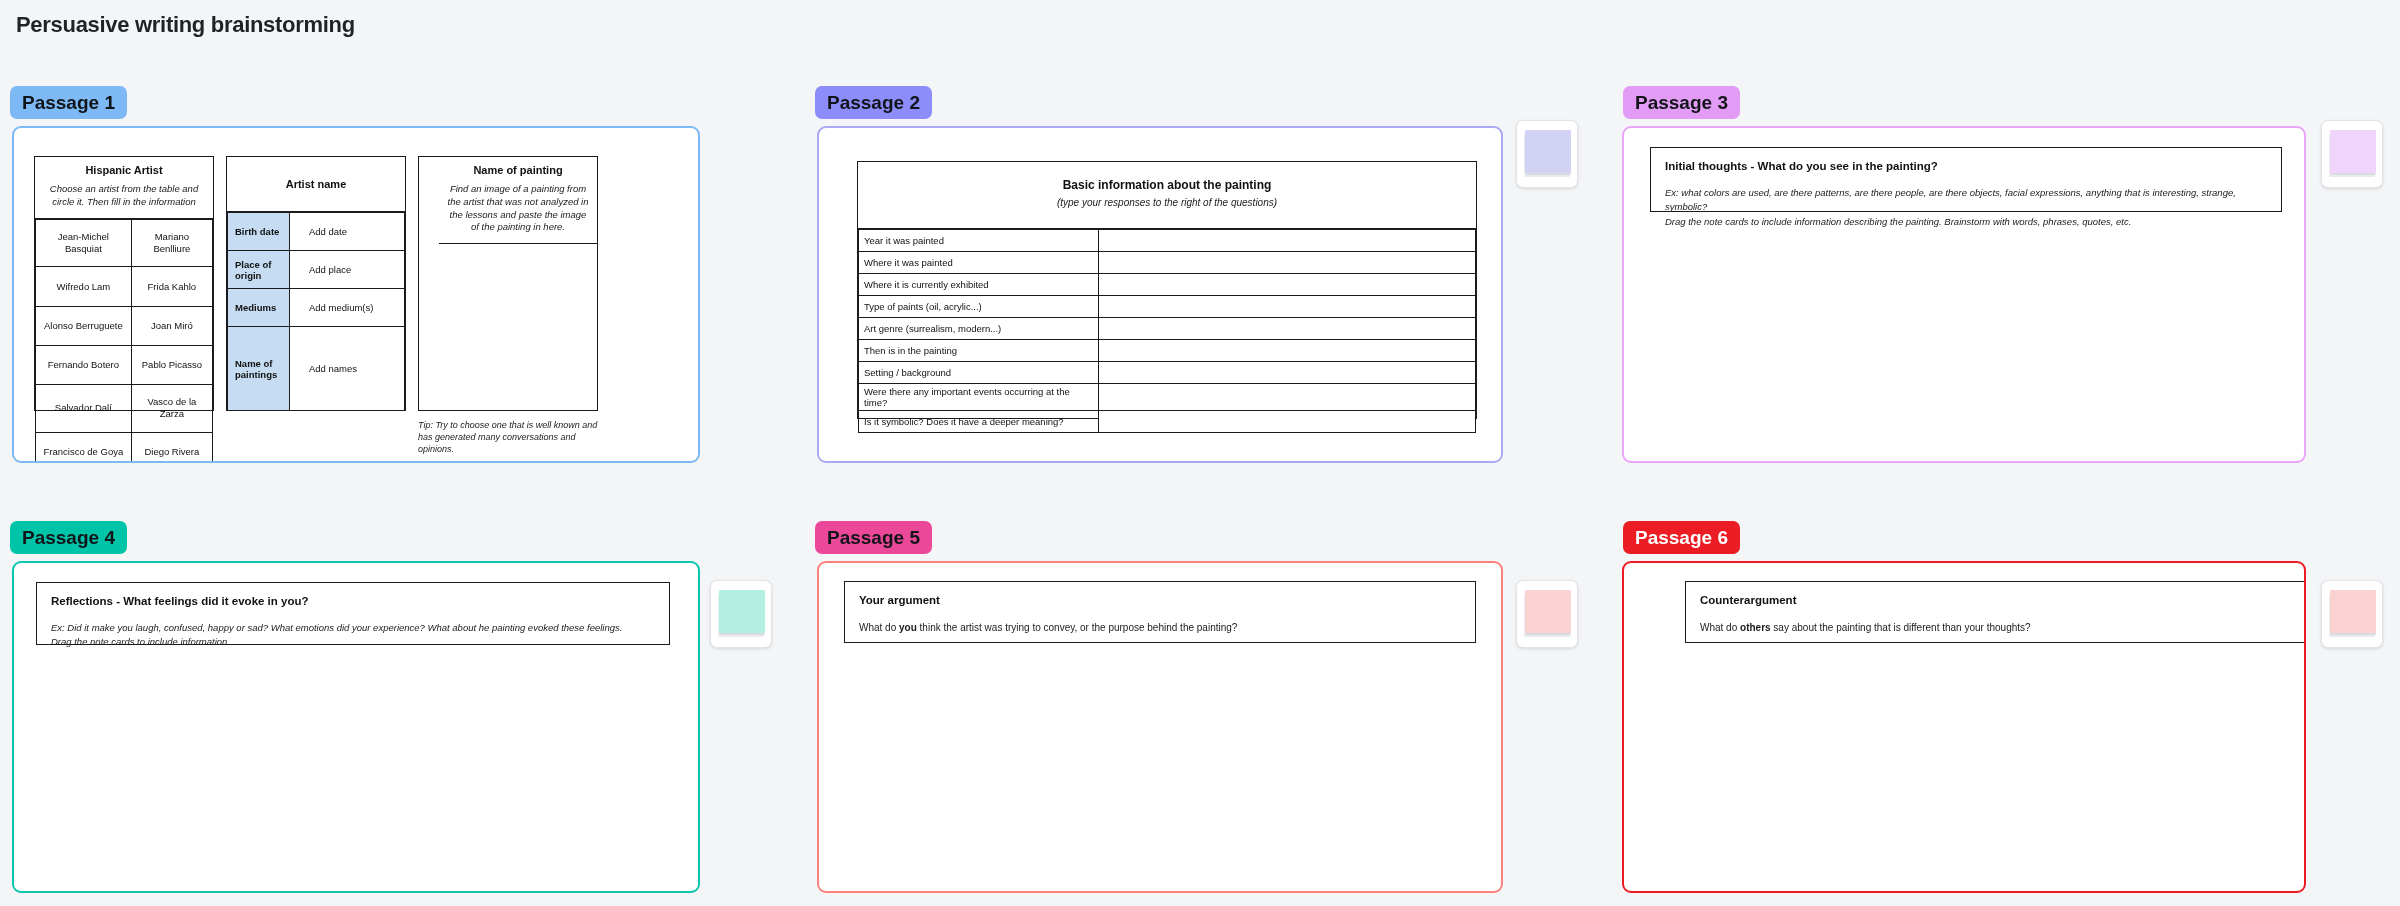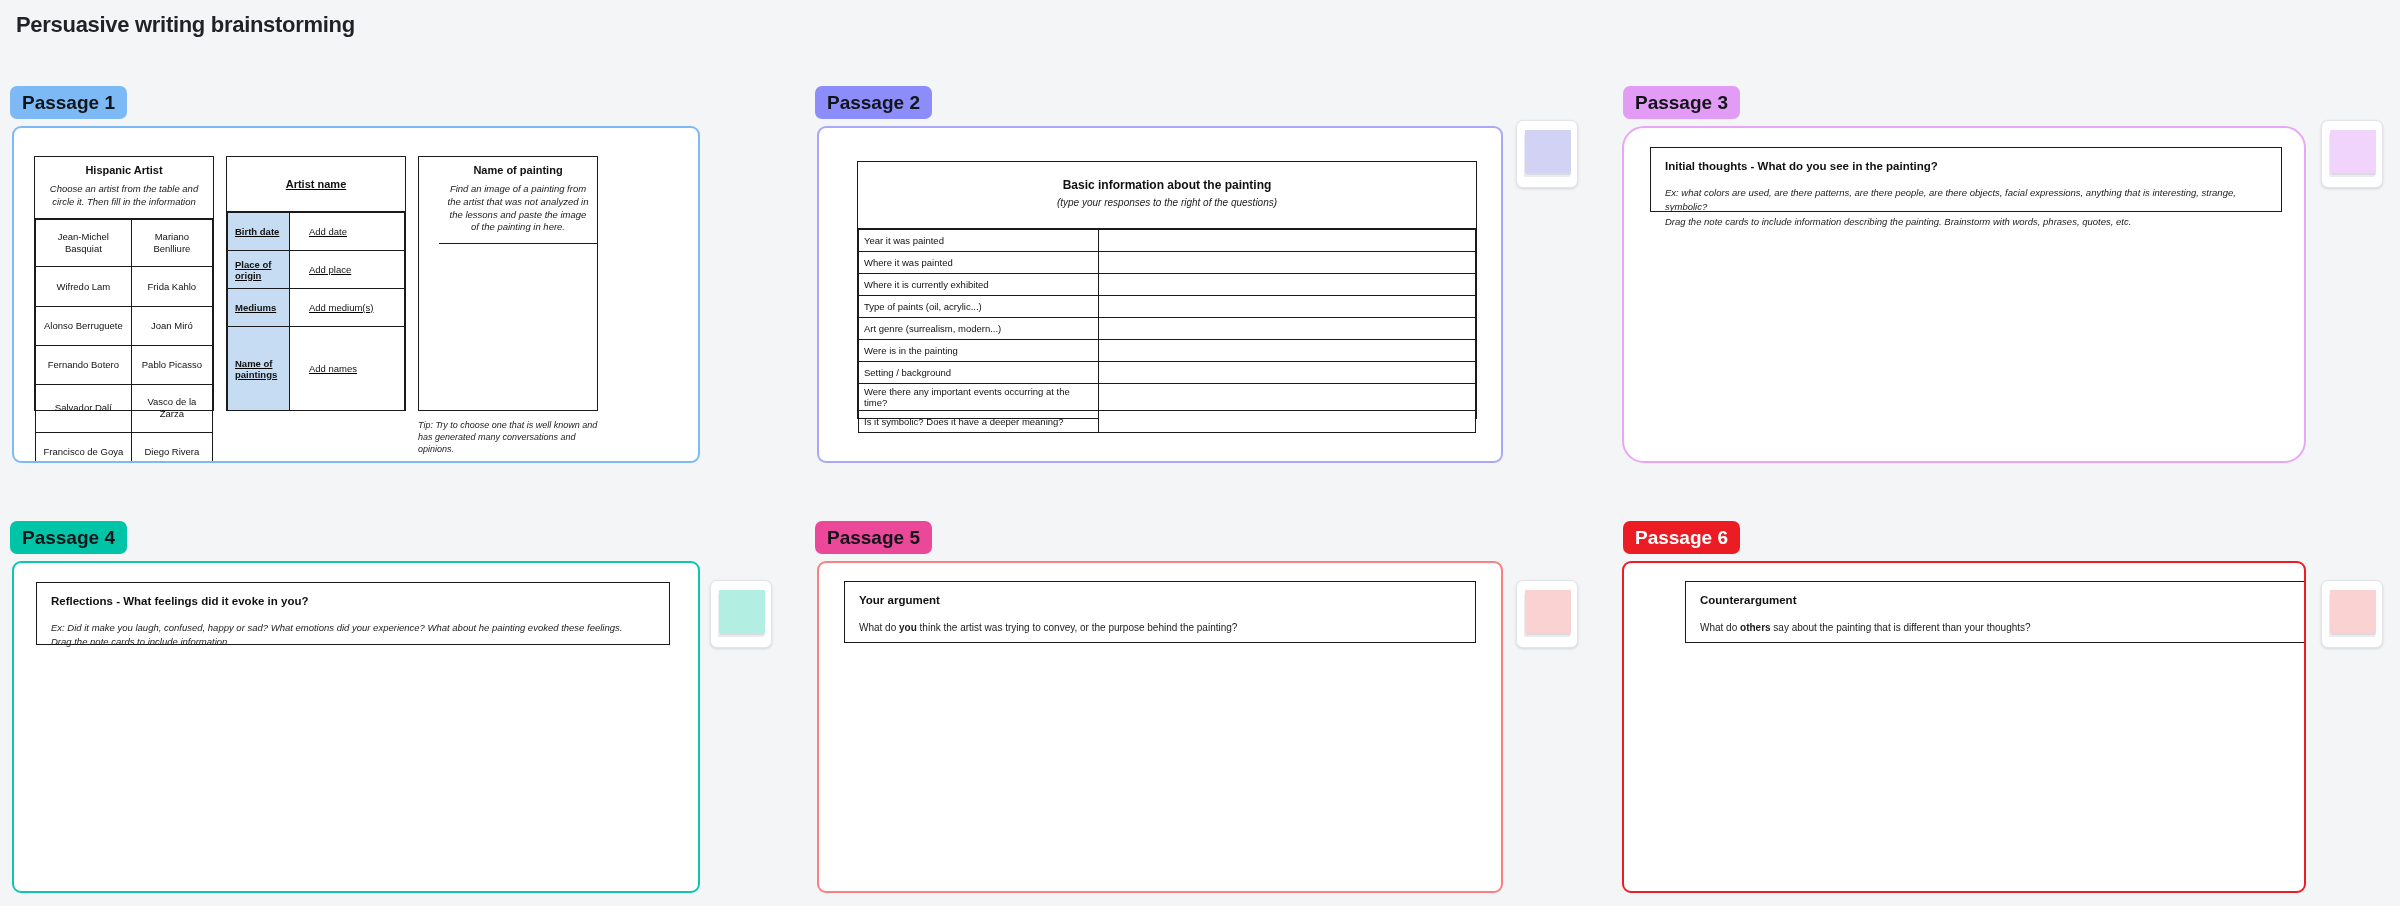--- a/index.html
+++ b/index.html
@@ -140,21 +140,21 @@
               <td class="artist-cell">Vasco de la Zarza</td>
             </tr>
             <tr>
               <td class="artist-cell">Francisco de Goya</td>
               <td class="artist-cell">Diego Rivera</td>
             </tr>
           </tbody>
       </table>
     </div>
 
-    <div class="box" style="left:212px; top:28px; width:180px; height:255px;text-decoration:underline;">
+    <div class="box" style="left:212px; top:28px; width:180px; height:255px;">
       <div class="info-head">
         <div class="btitle">Artist name</div>
       </div>
       <table class="grid" style="height:198px;">
         <tbody id="info-rows">
             <tr>
               <td class="info-label" style="height: 38px;">Birth date</td>
               <td class="info-value">Add date</td>
             </tr>
             <tr>
@@ -206,21 +206,21 @@
             </tr>
             <tr>
               <td class="qlabel">Type of paints (oil, acrylic...)</td>
               <td class="qanswer"></td>
             </tr>
             <tr>
               <td class="qlabel">Art genre (surrealism, modern...)</td>
               <td class="qanswer"></td>
             </tr>
             <tr>
-              <td class="qlabel">Were is in the painting</td>
+              <td class="qlabel">Then is in the painting</td>
               <td class="qanswer"></td>
             </tr>
             <tr>
               <td class="qlabel">Setting / background</td>
               <td class="qanswer"></td>
             </tr>
             <tr>
               <td class="qlabel">Were there any important events occurring at the time?</td>
               <td class="qanswer"></td>
             </tr>
@@ -232,21 +232,21 @@
       </table>
     </div>
   </div>
   <div class="stack" id="stack2" style="left:1516px; top:120px;">
     <div class="sh3"></div>
     <div class="sh2"></div>
     <div class="sh1" style="background: rgb(210, 210, 245);"></div>
   </div>
 
   <div class="badge" id="badge3" style="left: 1623px; top: 86px; background: rgb(226, 156, 245);">Passage 3</div>
-  <div class="frame" id="frame3" style="left: 1622px; top: 126px; width: 684px; height: 337px; border-color: rgb(233, 166, 247); border-radius: 22px;">
+  <div class="frame" id="frame3" style="left: 1622px; top: 126px; width: 684px; height: 337px; border-color: rgb(233, 166, 247);">
     <div class="prompt" style="left:26px; top:19px; width:632px; height:65px;">
       <h4>Initial thoughts - What do you see in the painting?</h4>
       <p>Ex: what colors are used, are there patterns, are there people, are there objects, facial expressions, anything that is interesting, strange, symbolic?</p>
       <p>Drag the note cards to include information describing the painting. Brainstorm with words, phrases, quotes, etc.</p>
     </div>
   </div>
   <div class="stack" id="stack3" style="left:2321px; top:120px;">
     <div class="sh3"></div>
     <div class="sh2"></div>
     <div class="sh1" style="background: rgb(240, 212, 251);"></div>

